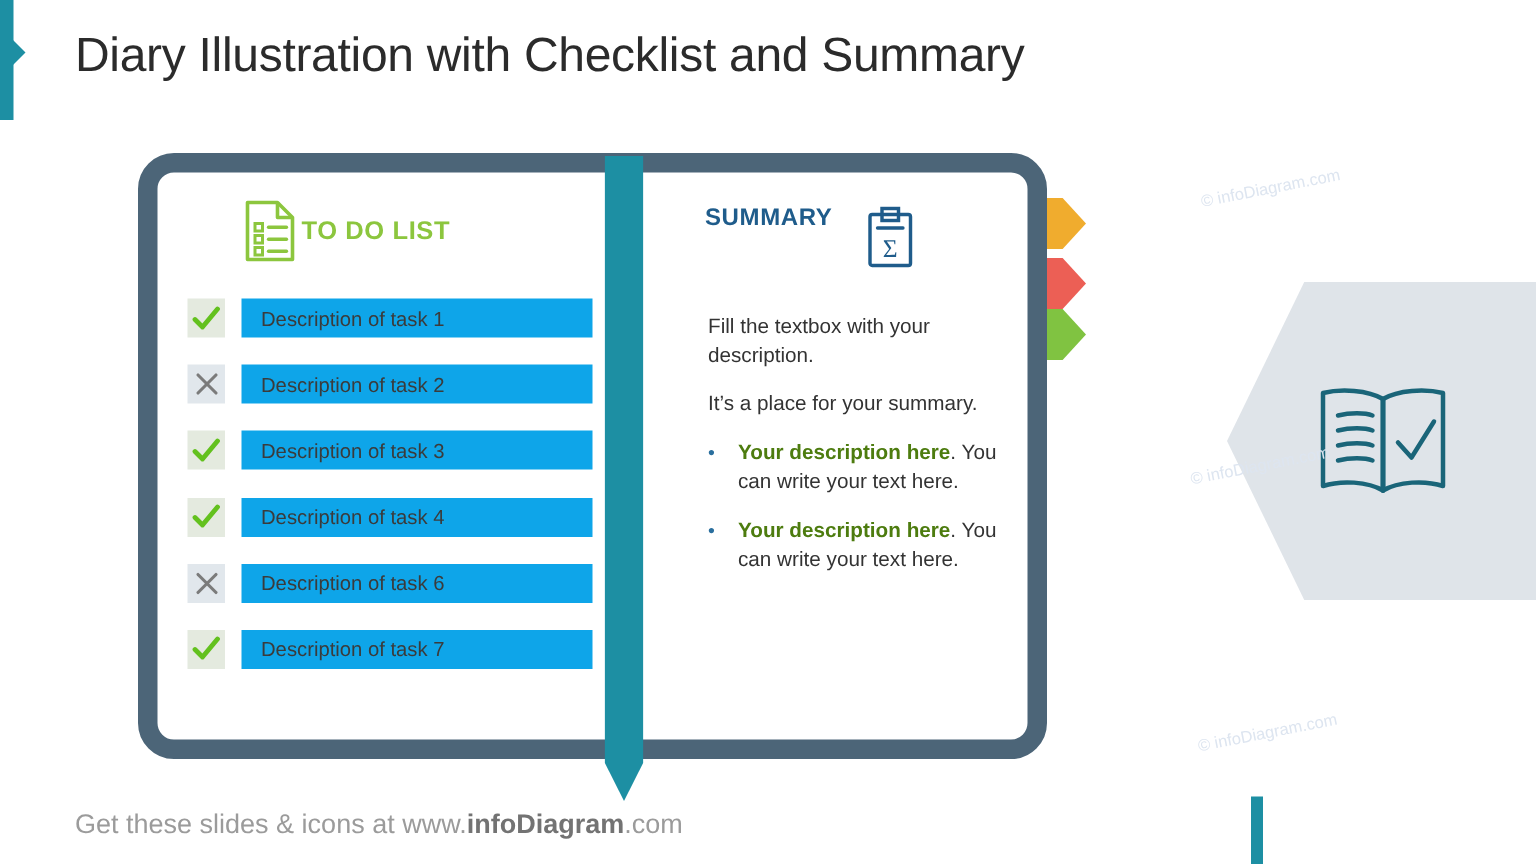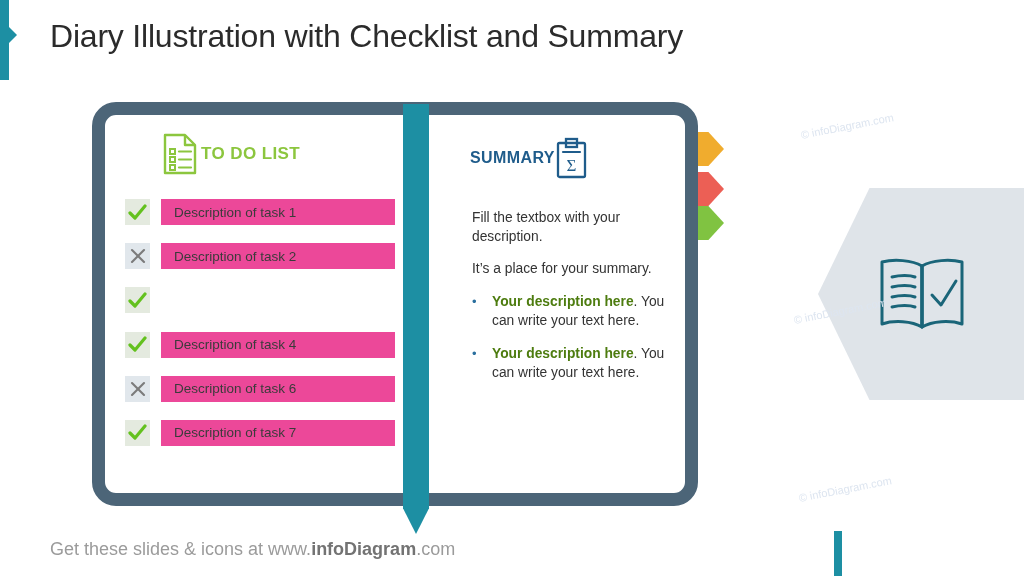--- a/index.html
+++ b/index.html
@@ -152,39 +152,40 @@
     align-items: center;
     justify-content: center;
     flex: 0 0 auto;
   }
   .mark-box.done { background: #e4eadf; }
   .mark-box.undone { background: #e1e7ec; }
   .task-label {
     margin-left: 11px;
     flex: 1 1 auto;
     height: 26px;
-    background: #ec4899;
+    background: #0ea5e9;
     display: flex;
     align-items: center;
     padding-left: 13px;
     font-size: 13.5px;
     color: #3b3b3b;
   }
 
   
   .right-page {
     position: absolute;
     left: 309px; top: 0;
     width: 271px; height: 100%;
   }
   .sum-head {
     position: absolute;
     left: 56px; top: 22px;
     display: flex;
-    align-items: center;
+    align-items: flex-start;
+    gap: 22px;
   }
   .sum-title {
     font-size: 16px;
     font-weight: bold;
     color: #1F5C8B;
     letter-spacing: 0.4px;
   }
   .sum-body {
     position: absolute;
     left: 58px; top: 94px;
@@ -287,20 +288,21 @@
               </svg>
             </div>
             <div class="task-label">Description of task 2</div>
           </div>
           <div class="task-row">
             <div class="mark-box done">
               <svg width="19" height="17" viewBox="0 0 19 17">
                 <polyline points="2,9 7,14 17,2" fill="none" stroke="#63C11E" stroke-width="3.2" stroke-linecap="round" stroke-linejoin="round"></polyline>
               </svg>
             </div>
+            <div class="task-label">Description of task 3</div>
           </div>
           <div class="task-row">
             <div class="mark-box done">
               <svg width="19" height="17" viewBox="0 0 19 17">
                 <polyline points="2,9 7,14 17,2" fill="none" stroke="#63C11E" stroke-width="3.2" stroke-linecap="round" stroke-linejoin="round"></polyline>
               </svg>
             </div>
             <div class="task-label">Description of task 4</div>
           </div>
           <div class="task-row">

